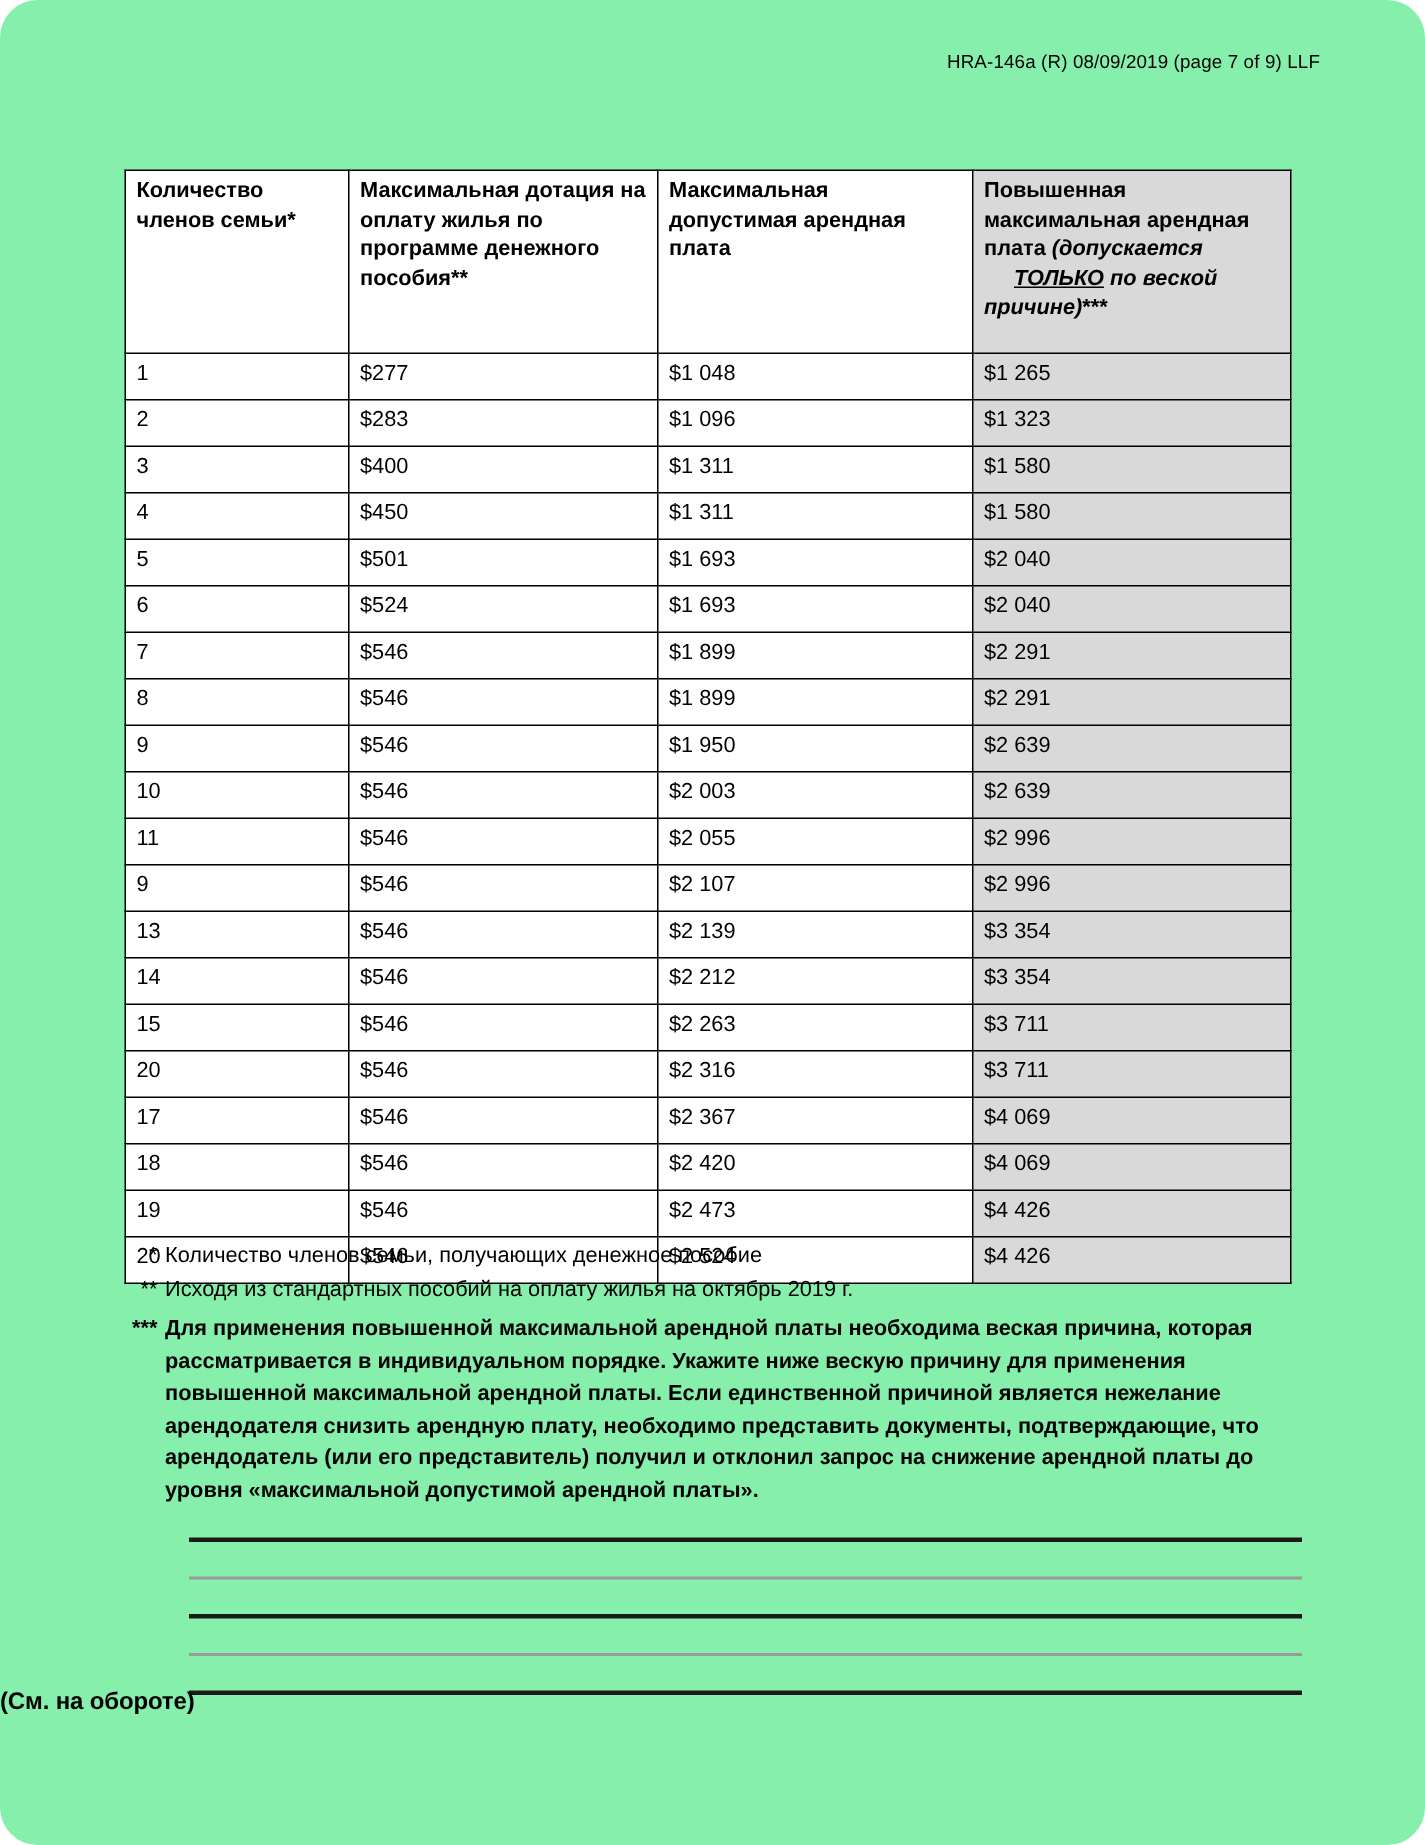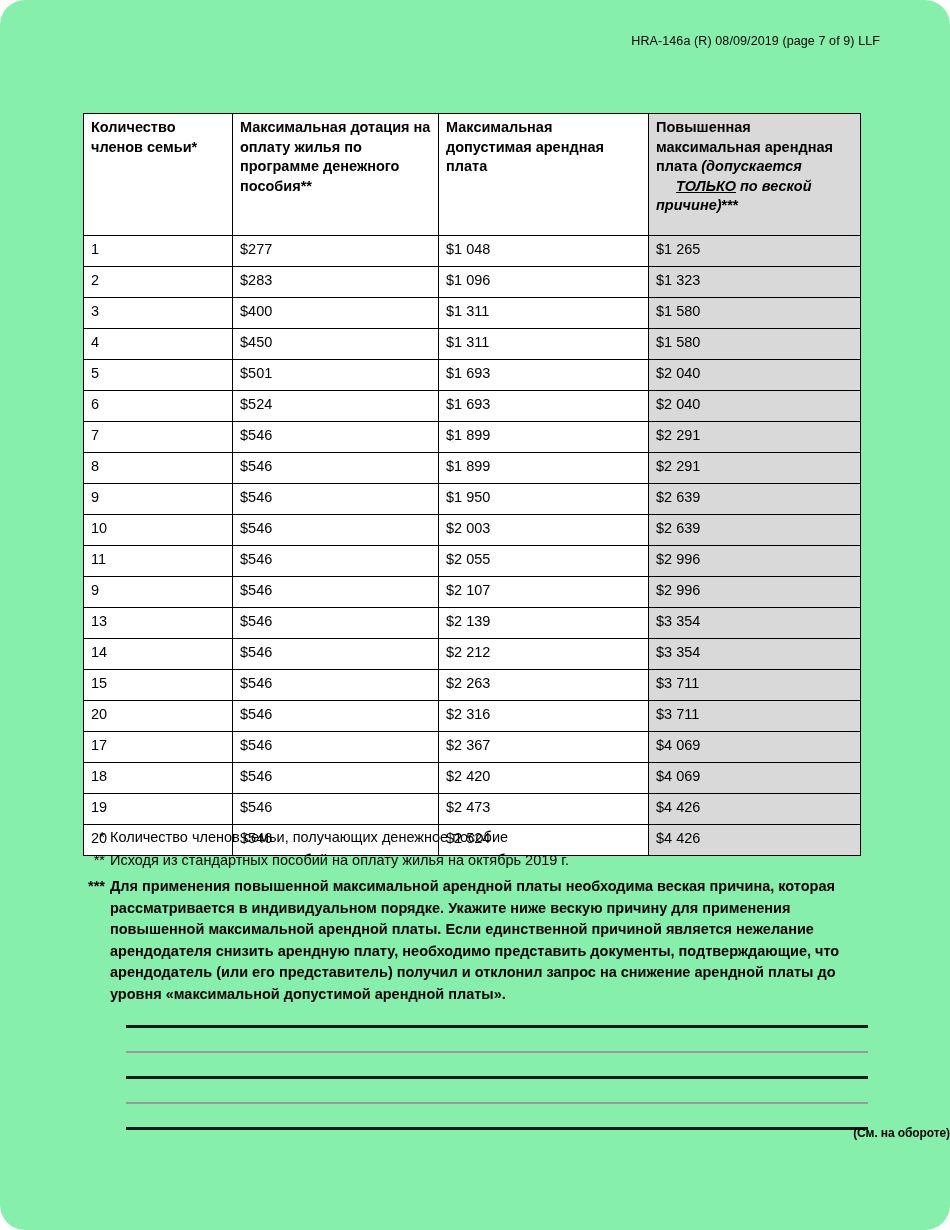--- a/index.html
+++ b/index.html
@@ -144,22 +144,22 @@
     background: #9a9a9a;
   }
   .rule-gap { height: 23px; }
 
   
   .page-footer {
     position: absolute;
     top: 1126px;
     left: 0;
     width: 950px;
-    text-align: right;
-    font-size: 12px;
+    text-align: left;
+    font-size: 16px;
     font-weight: bold;
     letter-spacing: -0.1px;
   }
 </style>
 </head>
 <body>
 
 <div id="page">
 
   <div class="doc-header">HRA-146a (R) 08/09/2019 (page 7 of 9) LLF</div>

